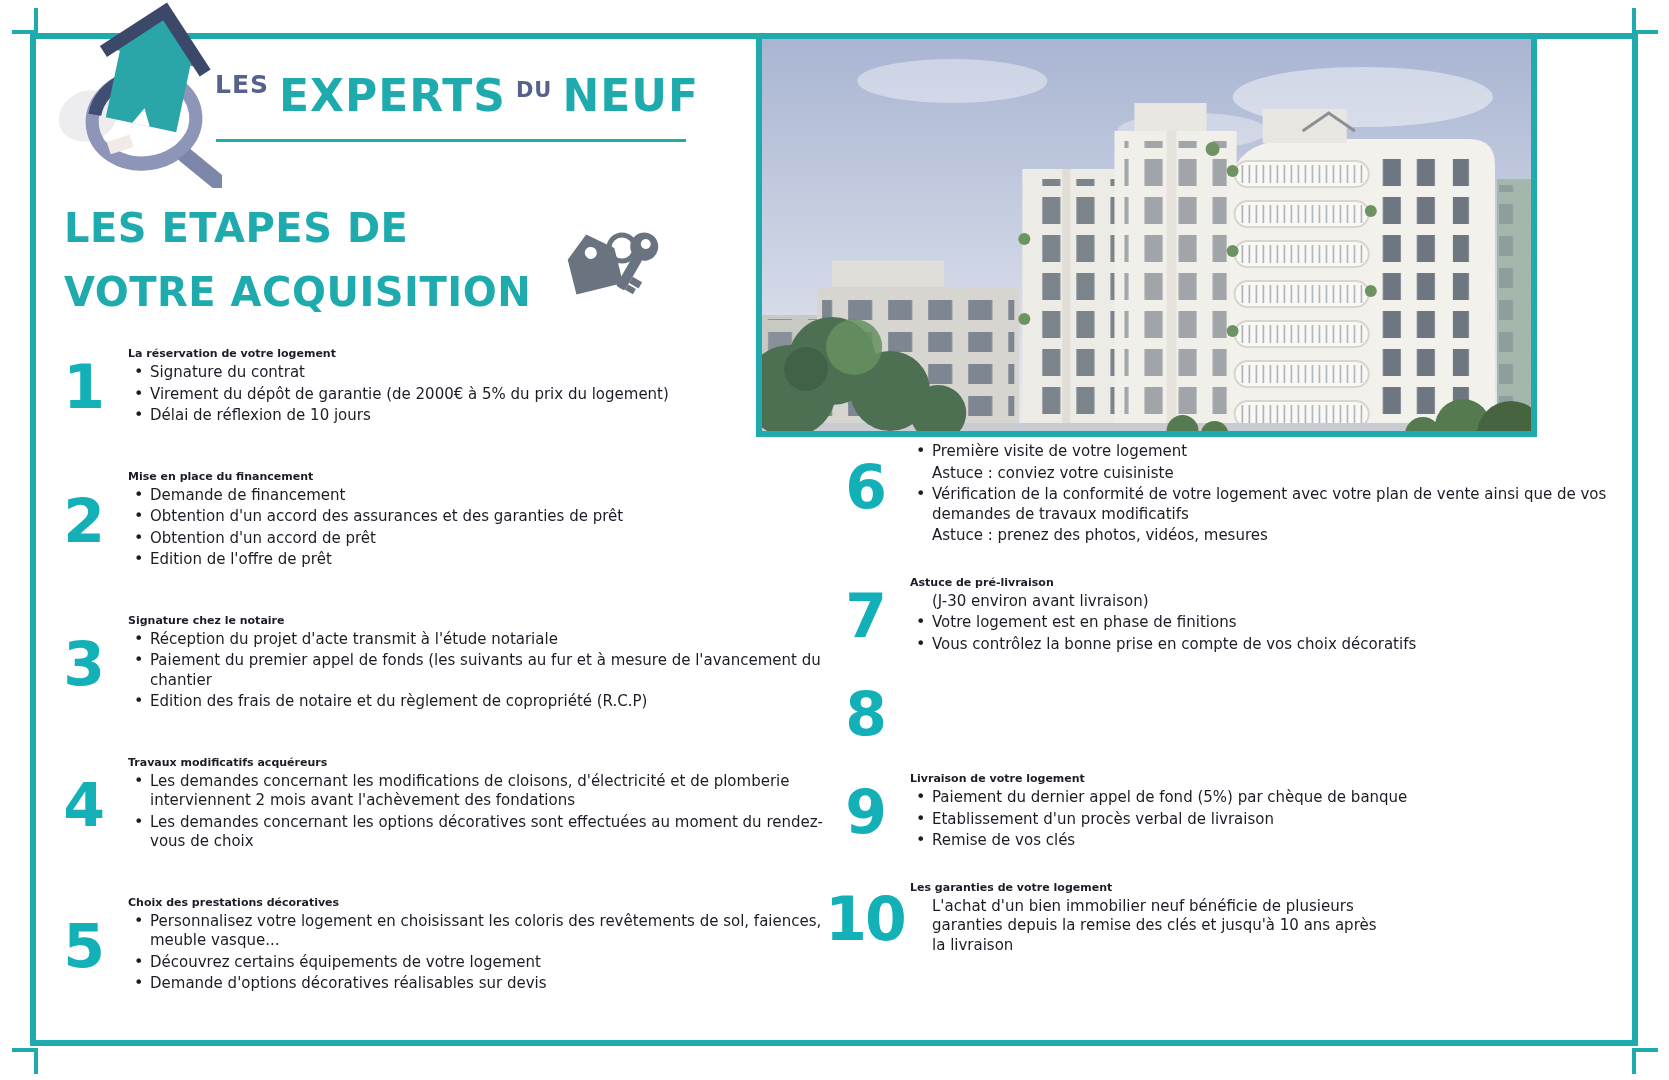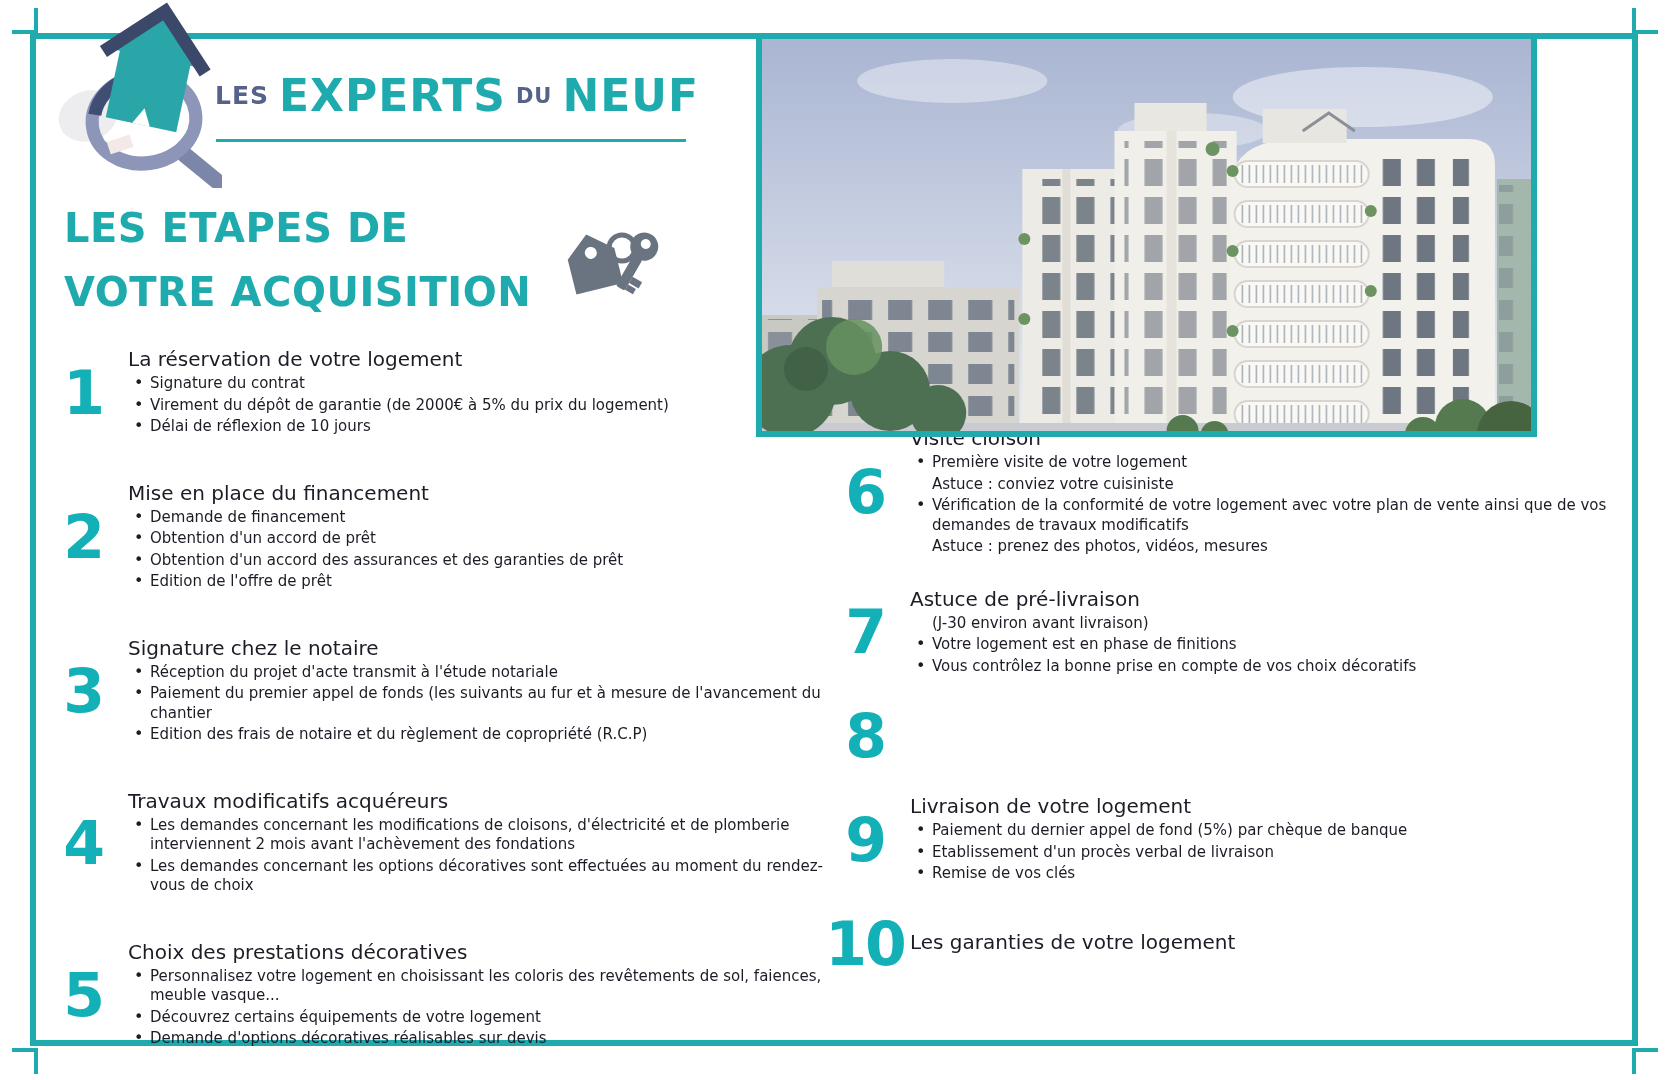--- a/index.html
+++ b/index.html
@@ -19,21 +19,21 @@
   .corner.tr{left:1632px;top:8px;border-left-width:4px;border-bottom-width:4px}
   .corner.bl{left:12px;top:1048px;border-right-width:4px;border-top-width:4px}
   .corner.br{left:1632px;top:1048px;border-left-width:4px;border-top-width:4px}
 
   
   .frame{position:absolute;left:30px;top:33px;width:1608px;height:1013px;
     border:6px solid var(--accent)}
 
   
   .logo-art{position:absolute;left:52px;top:-2px;width:170px;height:190px;z-index:3}
-  .logo-text{position:absolute;left:215px;top:70px;display:flex;align-items:center;
+  .logo-text{position:absolute;left:215px;top:70px;display:flex;align-items:flex-start;
     white-space:nowrap;z-index:3}
   .logo-les{font-size:25px;font-weight:700;color:var(--slate);letter-spacing:1px;margin-right:10px}
   .logo-experts{font-size:44px;font-weight:700;color:var(--accent);letter-spacing:1px}
   .logo-du{font-size:21px;font-weight:700;color:var(--slate);letter-spacing:1px;margin:8px 10px}
   .logo-neuf{font-size:44px;font-weight:700;color:var(--accent);letter-spacing:1px}
   .logo-rule{position:absolute;left:216px;top:139px;width:470px;height:3px;
     background:var(--accent);z-index:3}
 
   
   .title{position:absolute;left:64px;top:196px;z-index:2;color:var(--accent);
@@ -48,21 +48,21 @@
   .photo svg{display:block;width:100%;height:100%}
 
   
   .col{position:absolute;display:flex;flex-direction:column}
   .col-left{left:42px;top:347px;width:786px;gap:42px}
   .col-right{left:824px;top:426px;width:810px;gap:28px}
   .step{display:flex;align-items:center}
   .step-num{flex:none;width:82px;text-align:center;font-size:60px;font-weight:700;
     color:var(--number);line-height:1;letter-spacing:-2px}
   .step-body{flex:1;min-width:0;padding-left:4px}
-  .step-title{font-size:20px;font-weight:400;color:var(--ink);margin-bottom:3px}
+  .step-title{font-size:11px;font-weight:700;color:var(--ink);margin-bottom:3px}
   .step-items{list-style:none}
   .step-items li{position:relative;font-size:15px;line-height:1.3;color:var(--ink);
     padding-left:22px;margin:2px 0;max-width:700px}
   .step-items li.bullet::before{content:"\2022";position:absolute;left:6px;top:-1px;
     font-size:16px;color:var(--ink)}
   .col-right .step:nth-child(5) li{max-width:470px}
 </style>
 </head>
 <body>
 
@@ -255,22 +255,22 @@
           </ul>
       </div>
     </div>
 
     <div class="step">
       <div class="step-num">2</div>
       <div class="step-body">
         <div class="step-title">Mise en place du financement</div>
         <ul class="step-items">
             <li class="bullet">Demande de financement</li>
+            <li class="bullet">Obtention d'un accord des assurances et des garanties de prêt</li>
             <li class="bullet">Obtention d'un accord de prêt</li>
-            <li class="bullet">Obtention d'un accord des assurances et des garanties de prêt</li>
             <li class="bullet">Edition de l'offre de prêt</li>
           </ul>
       </div>
     </div>
 
     <div class="step">
       <div class="step-num">3</div>
       <div class="step-body">
         <div class="step-title">Signature chez le notaire</div>
         <ul class="step-items">
@@ -343,17 +343,20 @@
             <li class="bullet">Etablissement d'un procès verbal de livraison</li>
             <li class="bullet">Remise de vos clés</li>
           </ul>
       </div>
     </div>
 
     <div class="step">
       <div class="step-num">10</div>
       <div class="step-body">
         <div class="step-title">Les garanties de votre logement</div>
+        <ul class="step-items">
+            <li class="no-bullet">L'achat d'un bien immobilier neuf bénéficie de plusieurs garanties depuis la remise des clés et jusqu'à 10 ans après la livraison</li>
+          </ul>
       </div>
     </div>
   </div>
 
 </div>
 
 </body></html>

